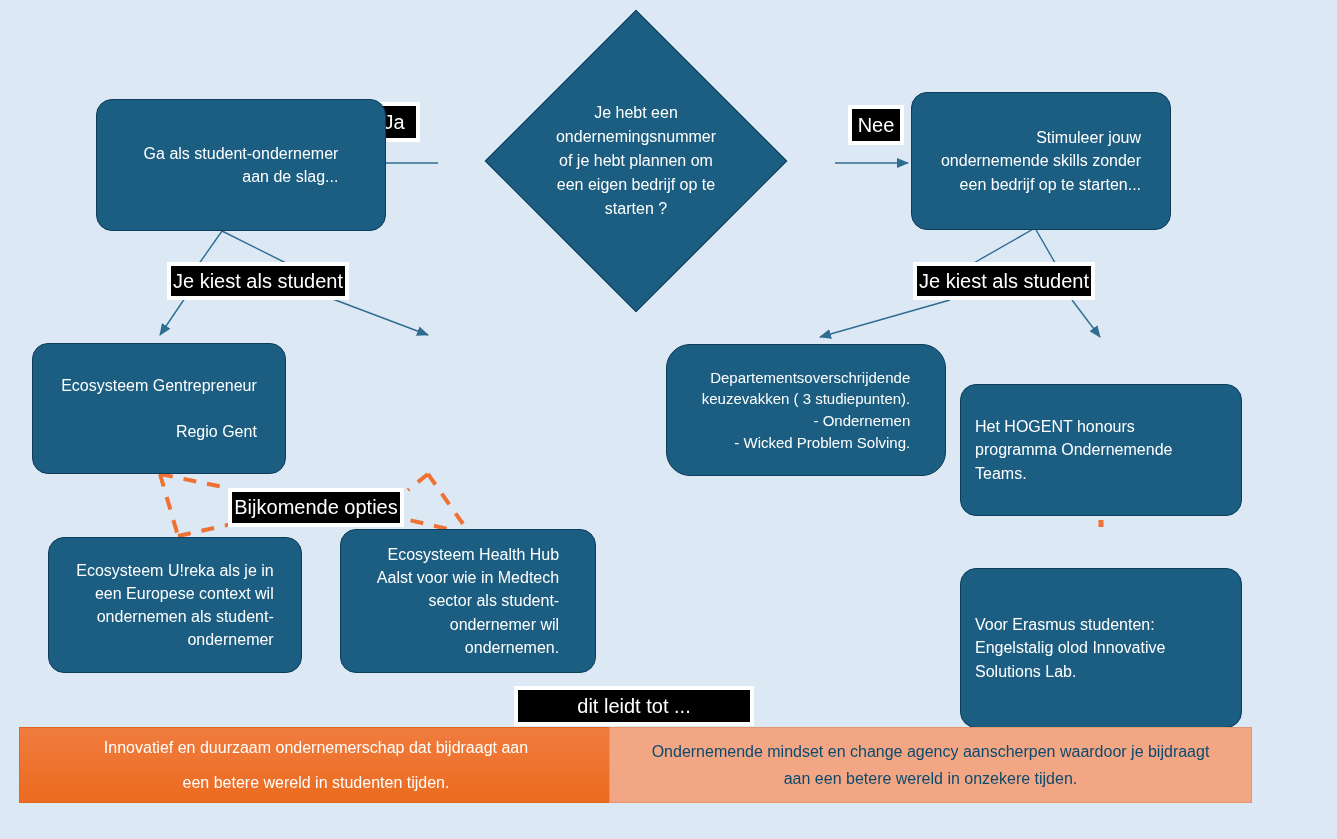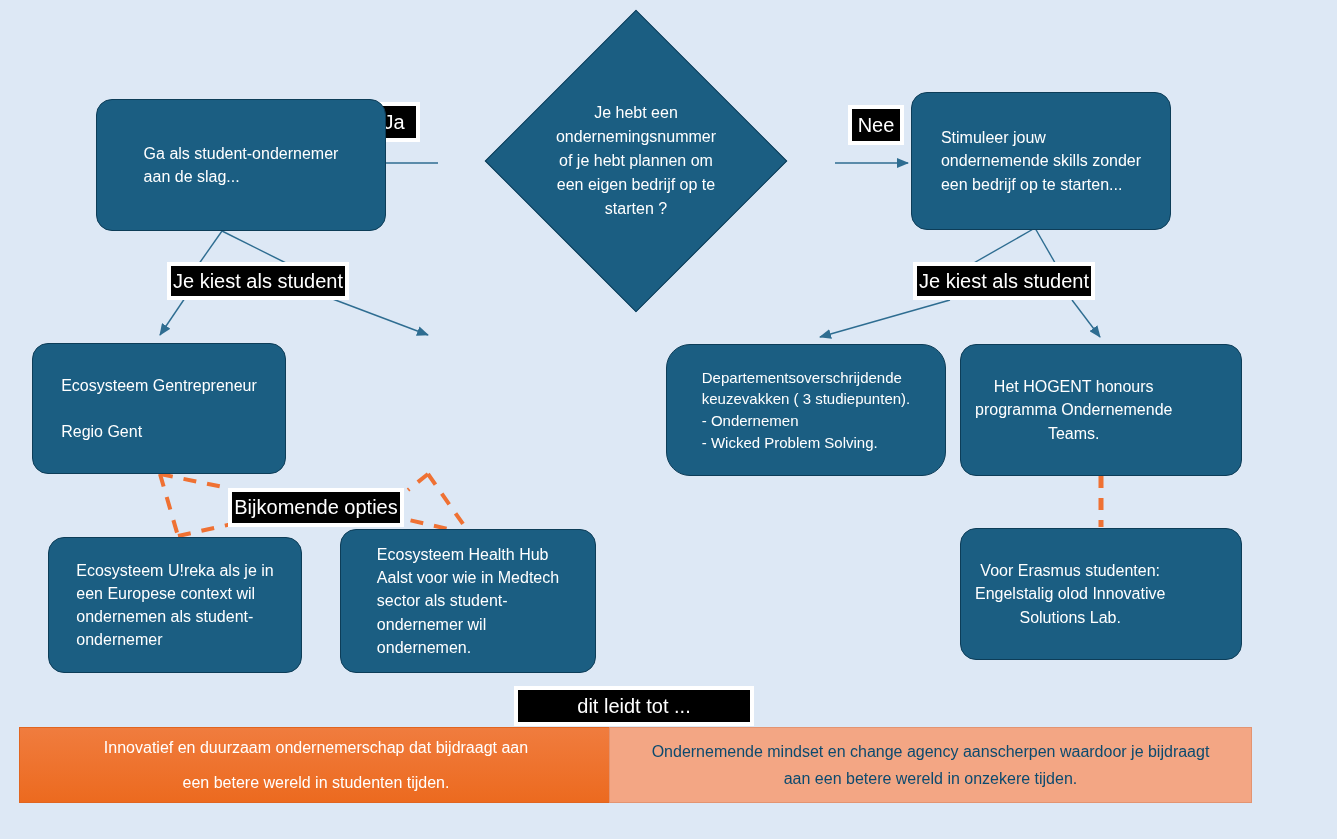--- a/index.html
+++ b/index.html
@@ -29,29 +29,30 @@
   .node {
     position: absolute;
     box-sizing: border-box;
     background: #1b5e82;
     border: 1px solid #0d3d58;
     border-radius: 16px;
     color: #ffffff;
     display: flex;
     align-items: center;
     justify-content: center;
-    text-align: left;
+    text-align: right;
     padding: 10px 14px;
     line-height: 1.45;
     font-size: 16px;
     white-space: pre-line;
   }
   .node.left-text {
-    text-align: center;
+    text-align: left;
     justify-content: flex-start;
+    margin-top: 40px;
   }
 
   .diamond {
     position: absolute;
     background: #1b5e82;
     border: 1px solid #0d3d58;
     transform: rotate(45deg);
     box-sizing: border-box;
   }
   .diamond-text {
@@ -198,21 +199,21 @@
 
   <div class="node" style="left:48px; top:537px; width:254px; height:136px;">Ecosysteem U!reka als je in
 een Europese context wil
 ondernemen als student-
 ondernemer</div>
   <div class="node" style="left:340px; top:529px; width:256px; height:144px;">Ecosysteem Health Hub
 Aalst voor wie in Medtech
 sector als student-
 ondernemer  wil
 ondernemen.</div>
-  <div class="node left-text" style="left:960px; top:528px; width:282px; height:132px;">Voor Erasmus studenten:
+  <div class="node left-text" style="left:960px; top:528px; width:282px; height:160px;">Voor Erasmus studenten:
 Engelstalig olod Innovative
 Solutions Lab.</div>
 
   <div class="badge" style="left:514px; top:686px; width:240px; height:40px;">dit leidt tot ...</div>
 
   <div class="outcome outcome-primary" style="left:19px; top:727px; width:594px; height:76px;">Innovatief en duurzaam ondernemerschap dat bijdraagt aan
 een betere wereld in studenten tijden.</div>
   <div class="outcome outcome-secondary" style="left:609px; top:727px; width:643px; height:76px; line-height:1.7;">Ondernemende mindset en change agency aanscherpen waardoor je bijdraagt
 aan een betere wereld in onzekere tijden.</div>
 

